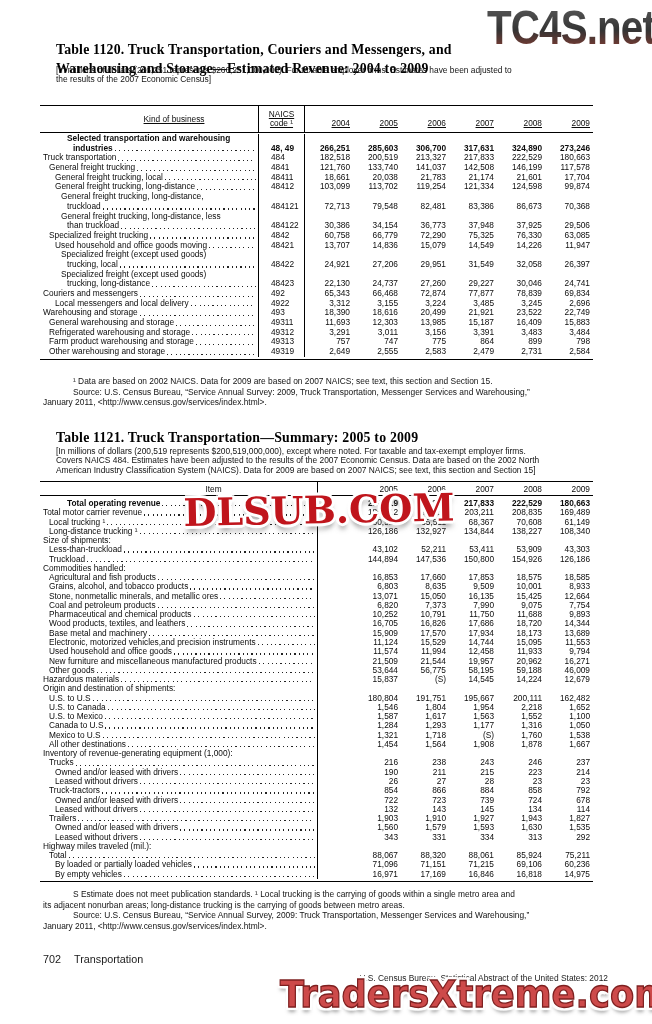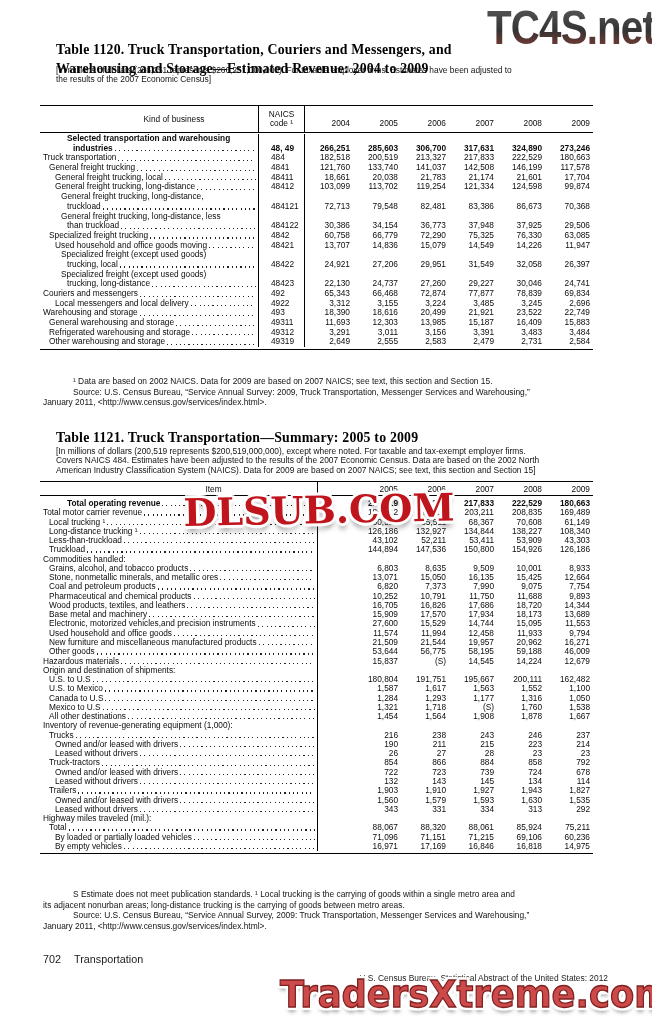--- a/index.html
+++ b/index.html
@@ -10,21 +10,21 @@
   .title{position:absolute;margin:0;font-family:"Liberation Serif",serif;font-weight:bold;
          font-size:13.8px;line-height:18.5px;letter-spacing:.2px;color:#000;}
   .title .tl{display:block;}
   .note{position:absolute;font-size:8.4px;line-height:9.4px;color:#131313;}
 
   
   .table{position:absolute;left:40px;width:553px;font-size:8.3px;color:#0b0b0b;
          border-top:1.6px solid #000;border-bottom:1px solid #000;}
   .table *{box-sizing:border-box;}
   .t-head{display:flex;border-bottom:1px solid #000;}
-  .th1120{height:27px;}
+  .th1120{height:27px;text-decoration:underline;}
   .th1121{height:14px;}
   .h-label{flex:0 0 218px;text-align:center;align-self:center;padding-left:50px;}
   .h-naics{flex:0 0 47px;border-left:1px solid #000;border-right:1px solid #000;
            display:flex;flex-direction:column;justify-content:center;text-align:center;line-height:9px;}
   .h-year{flex:0 0 48px;display:flex;justify-content:flex-end;align-items:flex-end;
           padding:0 3px 4px 0;}
   .th1121 .h-year{align-items:center;padding-bottom:0;}
   .h-item{flex:0 0 277px;text-align:center;align-self:center;padding-left:70px;}
   .h-year.first{flex:0 0 84px;border-left:1px solid #000;height:100%;}
 
@@ -373,20 +373,33 @@
           <div class="cell-naics">49312</div>
           <div class="cell-num">3,291</div>
           <div class="cell-num">3,011</div>
           <div class="cell-num">3,156</div>
           <div class="cell-num">3,391</div>
           <div class="cell-num">3,483</div>
           <div class="cell-num">3,484</div>
         </div>
         <div class="trow">
           <div class="cell-label">
+            <div class="lt" style="padding-left: 9px;">Farm product warehousing and storage</div>
+            <div class="leader"></div>
+          </div>
+          <div class="cell-naics">49313</div>
+          <div class="cell-num">757</div>
+          <div class="cell-num">747</div>
+          <div class="cell-num">775</div>
+          <div class="cell-num">864</div>
+          <div class="cell-num">899</div>
+          <div class="cell-num">798</div>
+        </div>
+        <div class="trow">
+          <div class="cell-label">
             <div class="lt" style="padding-left: 9px;">Other warehousing and storage</div>
             <div class="leader"></div>
           </div>
           <div class="cell-naics">49319</div>
           <div class="cell-num">2,649</div>
           <div class="cell-num">2,555</div>
           <div class="cell-num">2,583</div>
           <div class="cell-num">2,479</div>
           <div class="cell-num">2,731</div>
           <div class="cell-num">2,584</div>
@@ -457,20 +470,30 @@
             <div class="leader"></div>
           </div>
           <div class="cell-num first">126,186</div>
           <div class="cell-num">132,927</div>
           <div class="cell-num">134,844</div>
           <div class="cell-num">138,227</div>
           <div class="cell-num">108,340</div>
         </div>
         <div class="trow">
           <div class="cell-label">
+            <div class="lt" style="padding-left: 3px;">Size of shipments:</div>
+          </div>
+          <div class="cell-num first"></div>
+          <div class="cell-num"></div>
+          <div class="cell-num"></div>
+          <div class="cell-num"></div>
+          <div class="cell-num"></div>
+        </div>
+        <div class="trow">
+          <div class="cell-label">
             <div class="lt" style="padding-left: 9px;">Less-than-truckload</div>
             <div class="leader"></div>
           </div>
           <div class="cell-num first">43,102</div>
           <div class="cell-num">52,211</div>
           <div class="cell-num">53,411</div>
           <div class="cell-num">53,909</div>
           <div class="cell-num">43,303</div>
         </div>
         <div class="trow">
@@ -489,20 +512,31 @@
             <div class="lt" style="padding-left: 3px;">Commodities handled:</div>
           </div>
           <div class="cell-num first"></div>
           <div class="cell-num"></div>
           <div class="cell-num"></div>
           <div class="cell-num"></div>
           <div class="cell-num"></div>
         </div>
         <div class="trow">
           <div class="cell-label">
+            <div class="lt" style="padding-left: 9px;">Agricultural and fish products</div>
+            <div class="leader"></div>
+          </div>
+          <div class="cell-num first">16,853</div>
+          <div class="cell-num">17,660</div>
+          <div class="cell-num">17,853</div>
+          <div class="cell-num">18,575</div>
+          <div class="cell-num">18,585</div>
+        </div>
+        <div class="trow">
+          <div class="cell-label">
             <div class="lt" style="padding-left: 9px;">Grains, alcohol, and tobacco products</div>
             <div class="leader"></div>
           </div>
           <div class="cell-num first">6,803</div>
           <div class="cell-num">8,635</div>
           <div class="cell-num">9,509</div>
           <div class="cell-num">10,001</div>
           <div class="cell-num">8,933</div>
         </div>
         <div class="trow">
@@ -558,21 +592,21 @@
           <div class="cell-num">17,570</div>
           <div class="cell-num">17,934</div>
           <div class="cell-num">18,173</div>
           <div class="cell-num">13,689</div>
         </div>
         <div class="trow">
           <div class="cell-label">
             <div class="lt" style="padding-left: 9px;">Electronic, motorized vehicles,and precision instruments</div>
             <div class="leader"></div>
           </div>
-          <div class="cell-num first">27,600</div>
+          <div class="cell-num first">11,124</div>
           <div class="cell-num">15,529</div>
           <div class="cell-num">14,744</div>
           <div class="cell-num">15,095</div>
           <div class="cell-num">11,553</div>
         </div>
         <div class="trow">
           <div class="cell-label">
             <div class="lt" style="padding-left: 9px;">Used household and office goods</div>
             <div class="leader"></div>
           </div>
@@ -628,20 +662,31 @@
         <div class="trow">
           <div class="cell-label">
             <div class="lt" style="padding-left: 9px;">U.S. to U.S</div>
             <div class="leader"></div>
           </div>
           <div class="cell-num first">180,804</div>
           <div class="cell-num">191,751</div>
           <div class="cell-num">195,667</div>
           <div class="cell-num">200,111</div>
           <div class="cell-num">162,482</div>
+        </div>
+        <div class="trow">
+          <div class="cell-label">
+            <div class="lt" style="padding-left: 9px;">U.S. to Canada</div>
+            <div class="leader"></div>
+          </div>
+          <div class="cell-num first">1,546</div>
+          <div class="cell-num">1,804</div>
+          <div class="cell-num">1,954</div>
+          <div class="cell-num">2,218</div>
+          <div class="cell-num">1,652</div>
         </div>
         <div class="trow">
           <div class="cell-label">
             <div class="lt" style="padding-left: 9px;">U.S. to Mexico</div>
             <div class="leader"></div>
           </div>
           <div class="cell-num first">1,587</div>
           <div class="cell-num">1,617</div>
           <div class="cell-num">1,563</div>
           <div class="cell-num">1,552</div>

